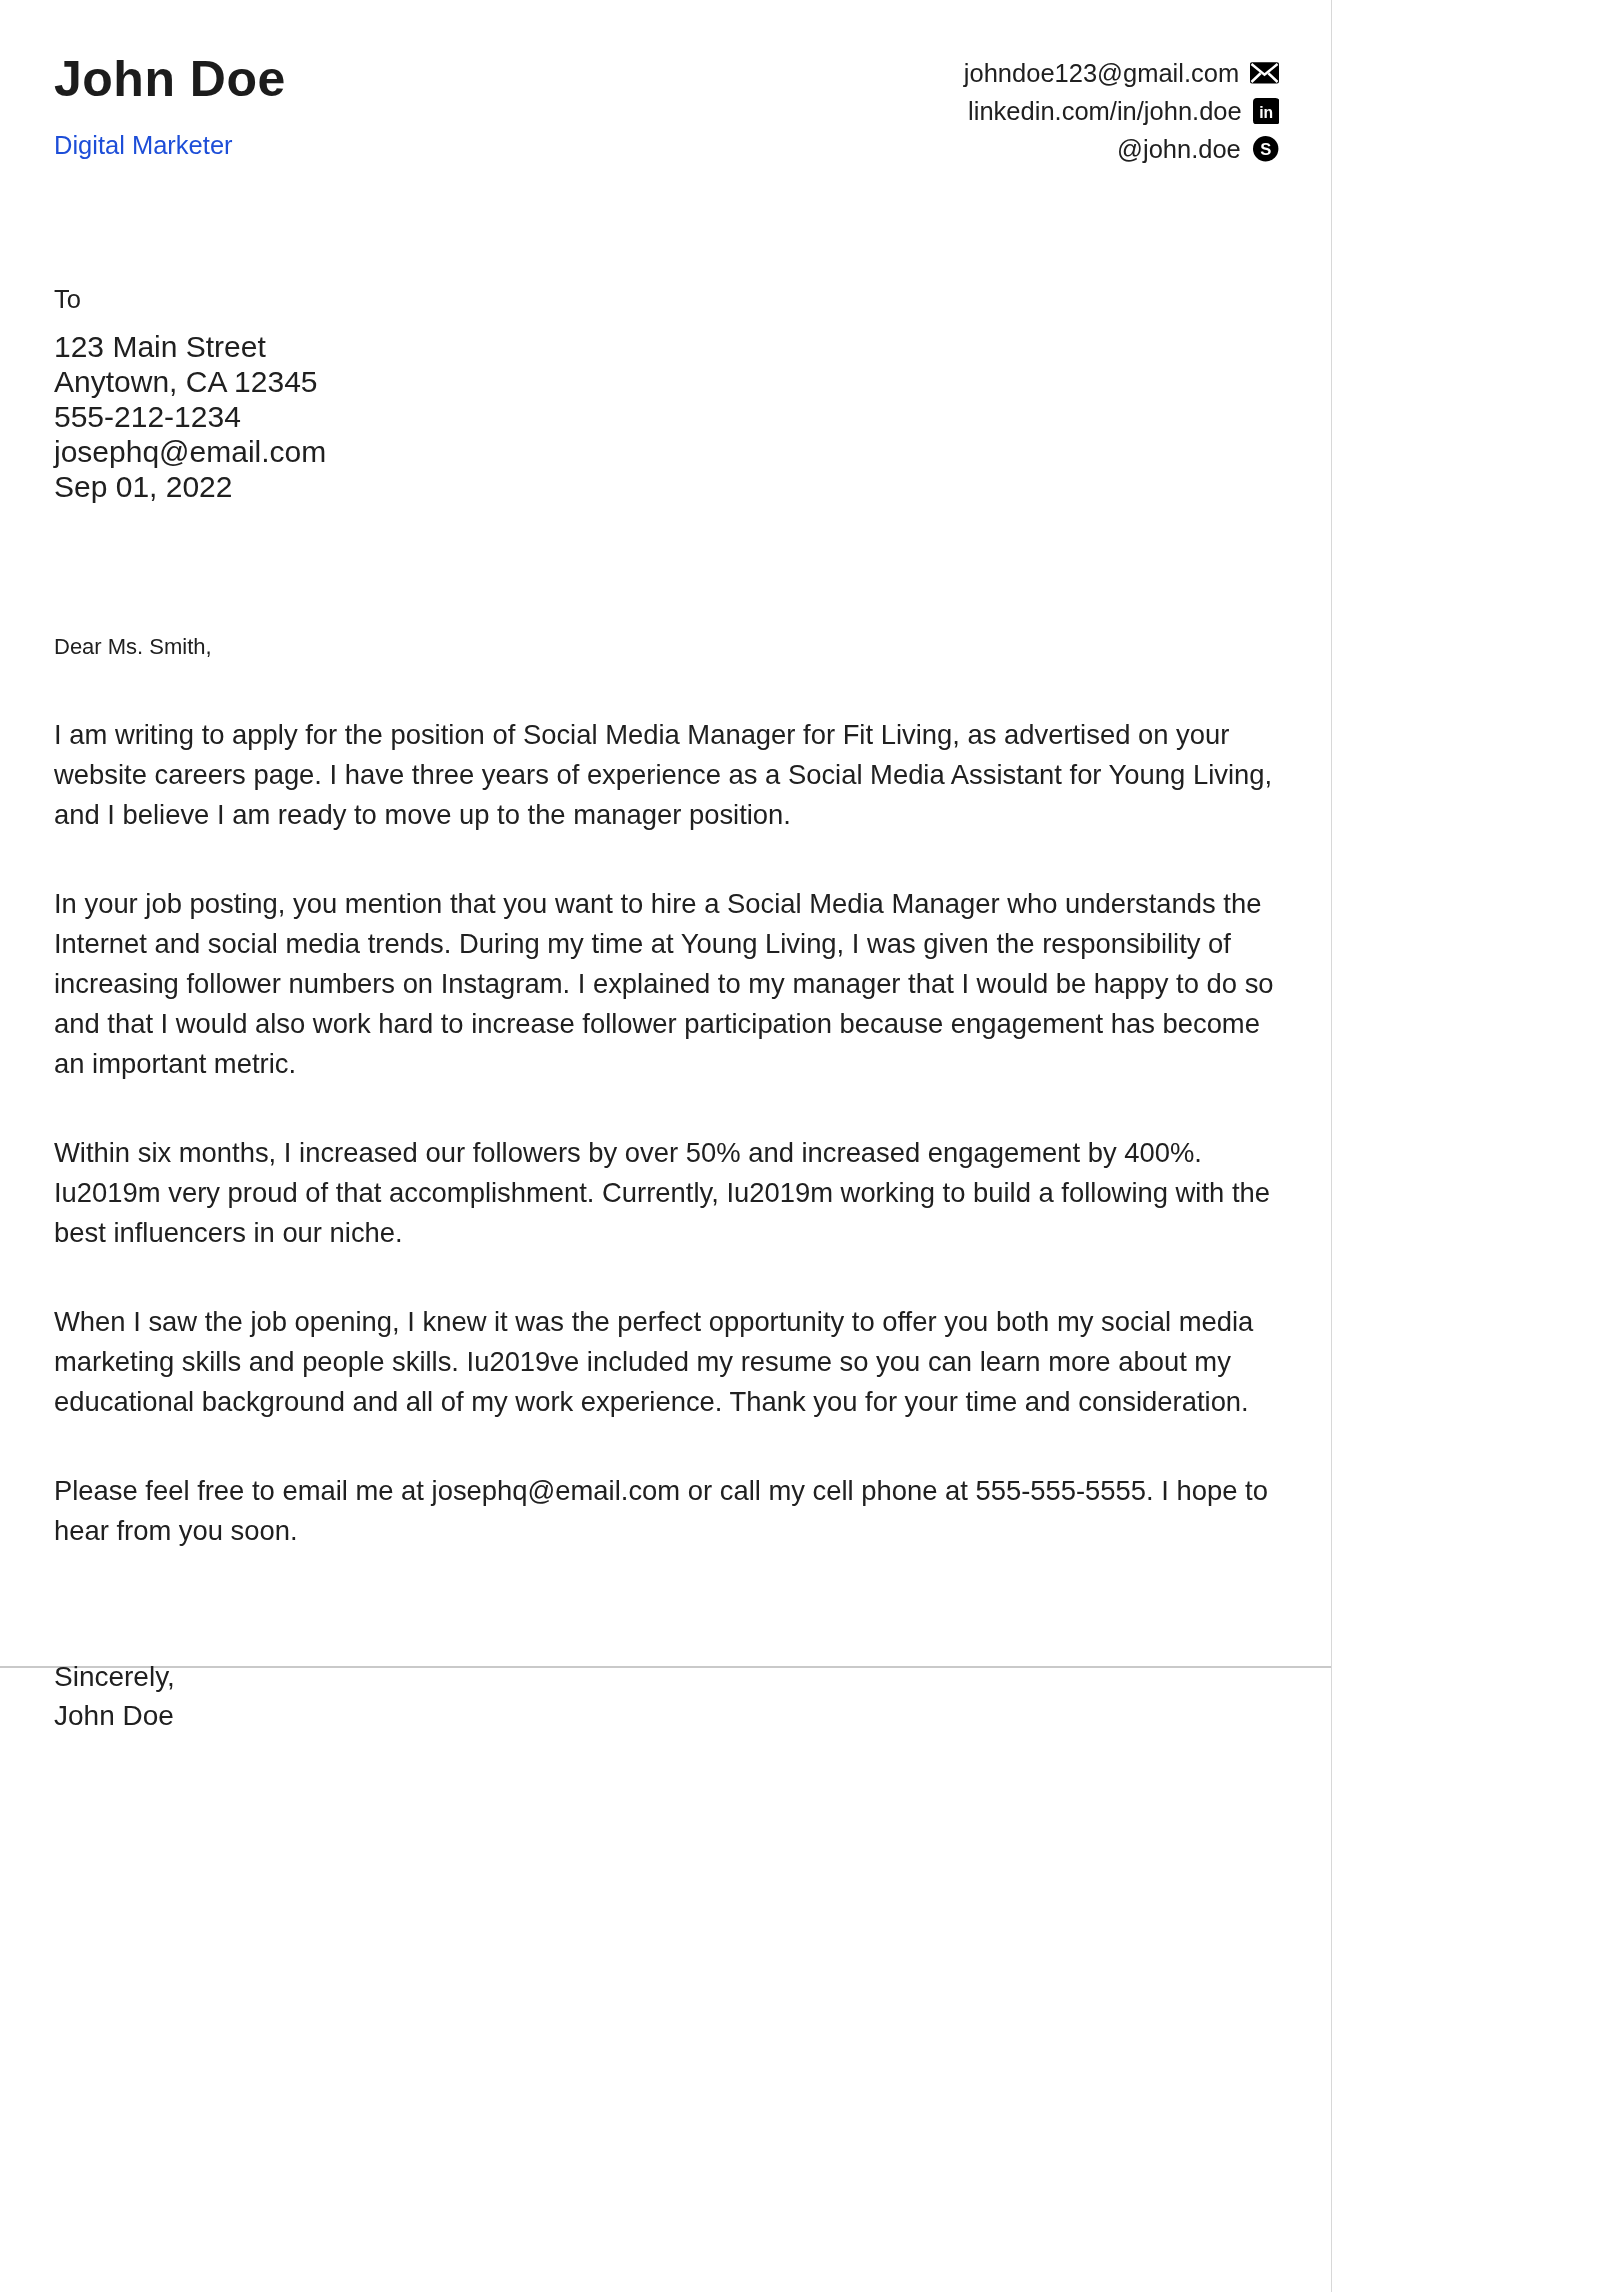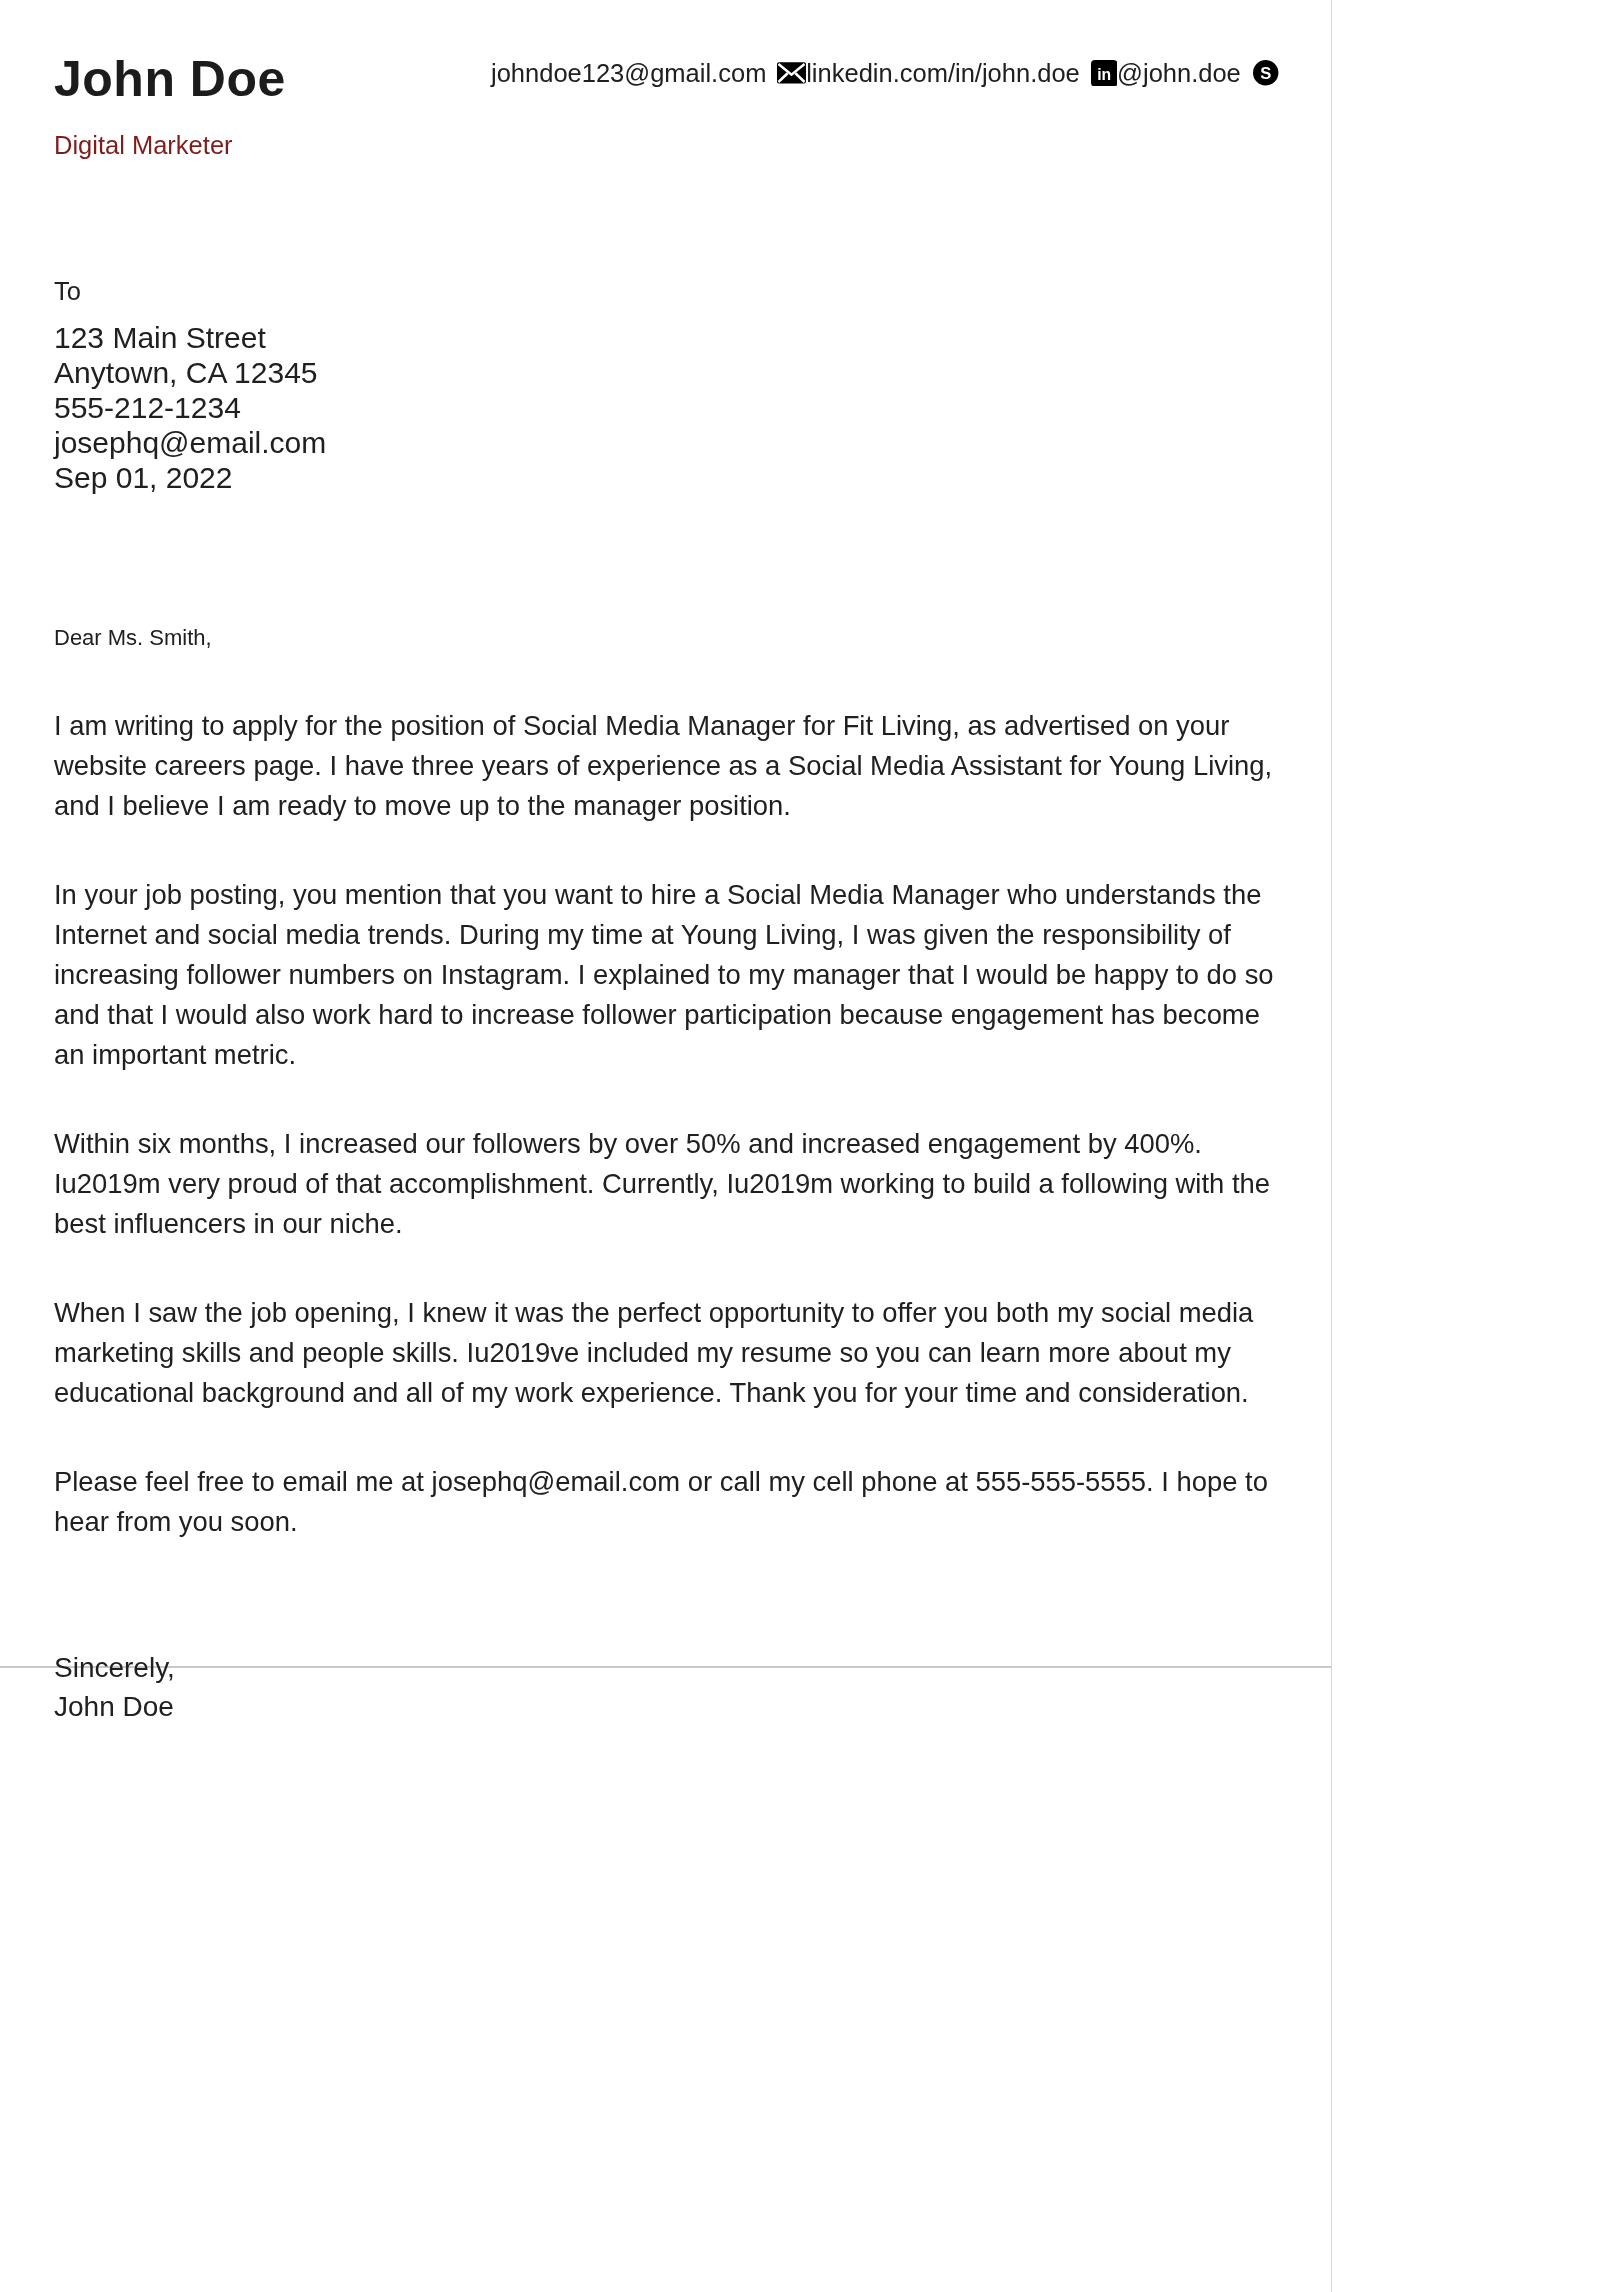--- a/index.html
+++ b/index.html
@@ -41,25 +41,25 @@
     font-weight: bold;
     color: #1c1c1c;
     margin: 0;
     line-height: 51px;
     letter-spacing: 0.5px;
   }
   .job-title {
     font-size: 25.5px;
     line-height: 29px;
     margin-top: 25.5px;
-    color: #7f1d1d;
+    color: #1d4ed8;
   }
   .contacts {
     display: flex;
-    flex-direction: row;
+    flex-direction: column;
   }
   .contact-row {
     display: flex;
     justify-content: flex-end;
     align-items: center;
     gap: 10.8px;
     font-size: 25.5px;
     height: 38px;
     line-height: 38px;
   }

